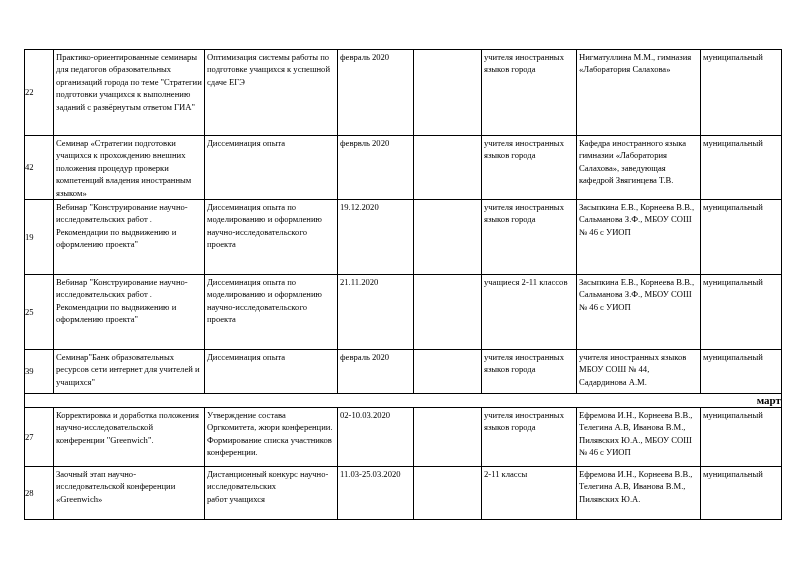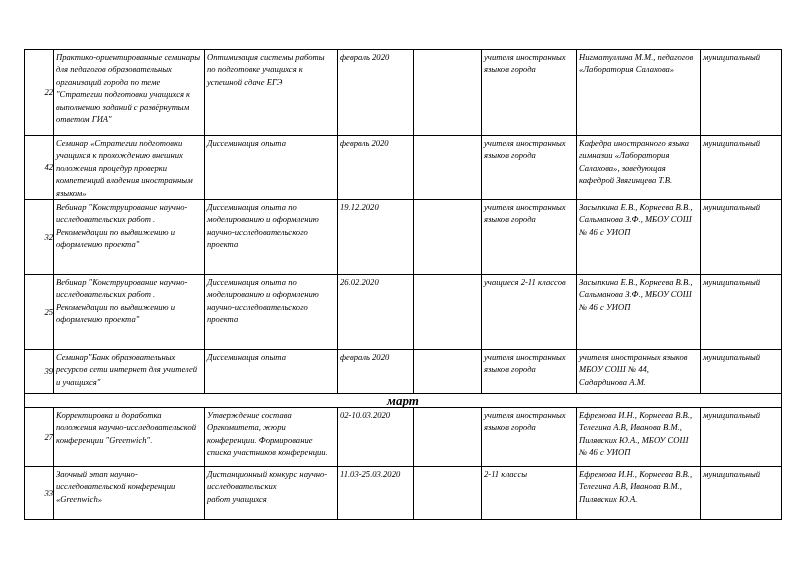--- a/index.html
+++ b/index.html
@@ -1,23 +1,23 @@
 <!DOCTYPE html>
 <html><head>
 <meta charset="utf-8">
 <style>
   html, body { margin: 0; padding: 0; background: #ffffff; }
   body { width: 800px; height: 566px; position: relative; overflow: hidden;
          font-family: "Liberation Serif", serif; color: #000; }
   table.plan { position: absolute; left: 24px; top: 49px; border-collapse: collapse;
                table-layout: fixed; width: 757px; }
   table.plan td { border: 1.5px solid #000; vertical-align: top; font-size: 8.6px;
-                  line-height: 12.4px; padding: 1px 2px 0 2px; overflow: hidden; word-wrap: break-word; font-style: italic; }
-  table.plan td.num { vertical-align: middle; text-align: right; padding: 0; }
-  table.plan td.month { text-align: center; font-weight: bold; font-size: 13px; padding: 1px 0; line-height: 11px; }
+                  line-height: 12.4px; padding: 1px 2px 0 2px; overflow: hidden; word-wrap: break-word; }
+  table.plan td.num { vertical-align: middle; text-align: left; padding: 0; }
+  table.plan td.month { text-align: right; font-weight: bold; font-size: 11px; padding: 1px 0; line-height: 11px; }
   td.wrapline { white-space: pre-line; margin-top: 48px; }
 </style>
 </head>
 <body>
 
 <table class="plan">
   <colgroup>
     <col style="width:29px">
       <col style="width:151px">
       <col style="width:133px">
@@ -28,48 +28,48 @@
       <col style="width:81px">
   </colgroup>
   <tbody>
     <tr style="height:86px">
       <td class="num">22</td>
       <td>Практико-ориентированные семинары для педагогов образовательных организаций города по теме "Стратегии подготовки учащихся к выполнению заданий с развёрнутым ответом ГИА"</td>
       <td>Оптимизация системы работы по подготовке учащихся к успешной сдаче ЕГЭ</td>
       <td>февраль 2020</td>
       <td></td>
       <td>учителя иностранных языков города</td>
-      <td>Нигматуллина М.М., педагогов «Лаборатория Салахова»</td>
+      <td>Нигматуллина М.М., гимназия «Лаборатория Салахова»</td>
       <td>муниципальный</td>
     </tr>
     <tr style="height:58px">
       <td class="num">42</td>
       <td>Семинар «Стратегии подготовки учащихся к прохождению внешних положения процедур проверки компетенций владения иностранным языком»</td>
       <td>Диссеминация опыта</td>
       <td>феврвль 2020</td>
       <td></td>
       <td>учителя иностранных языков города</td>
       <td>Кафедра иностранного языка гимназии «Лаборатория Салахова», заведующая кафедрой Звягинцева Т.В.</td>
       <td>муниципальный</td>
     </tr>
     <tr style="height:75px">
-      <td class="num">32</td>
+      <td class="num">19</td>
       <td>Вебинар "Конструирование научно-исследовательских работ . Рекомендации по выдвижению и оформлению проекта"</td>
       <td>Диссеминация опыта по моделированию и оформлению научно-исследовательского проекта</td>
       <td>19.12.2020</td>
       <td></td>
       <td>учителя иностранных языков города</td>
       <td>Засыпкина Е.В., Корнеева В.В., Сальманова З.Ф., МБОУ СОШ № 46 с УИОП</td>
       <td>муниципальный</td>
     </tr>
     <tr style="height:75px">
       <td class="num">25</td>
       <td>Вебинар "Конструирование научно-исследовательских работ . Рекомендации по выдвижению и оформлению проекта"</td>
       <td>Диссеминация опыта по моделированию и оформлению научно-исследовательского проекта</td>
-      <td>26.02.2020</td>
+      <td>21.11.2020</td>
       <td></td>
       <td>учащиеся 2-11 классов</td>
       <td>Засыпкина Е.В., Корнеева В.В., Сальманова З.Ф., МБОУ СОШ № 46 с УИОП</td>
       <td>муниципальный</td>
     </tr>
     <tr style="height:44px">
       <td class="num">39</td>
       <td>Семинар"Банк образовательных ресурсов сети интернет для учителей и учащихся"</td>
       <td>Диссеминация опыта</td>
       <td>февраль 2020</td>
@@ -85,21 +85,21 @@
       <td class="num">27</td>
       <td>Корректировка и доработка положения научно-исследовательской конференции "Greenwich".</td>
       <td>Утверждение состава Оргкомитета, жюри конференции. Формирование списка участников конференции.</td>
       <td>02-10.03.2020</td>
       <td></td>
       <td>учителя иностранных языков города</td>
       <td>Ефремова И.Н., Корнеева В.В., Телегина А.В, Иванова В.М., Пилявских Ю.А., МБОУ СОШ № 46 с УИОП</td>
       <td>муниципальный</td>
     </tr>
     <tr style="height:53px">
-      <td class="num">33</td>
+      <td class="num">28</td>
       <td>Заочный этап научно-исследовательской конференции «Greenwich»</td>
       <td class="wrapline">Дистанционный конкурс научно-исследовательских
 работ учащихся</td>
       <td>11.03-25.03.2020</td>
       <td></td>
       <td>2-11 классы</td>
       <td>Ефремова И.Н., Корнеева В.В., Телегина А.В, Иванова В.М., Пилявских Ю.А.</td>
       <td>муниципальный</td>
     </tr>
   </tbody>

